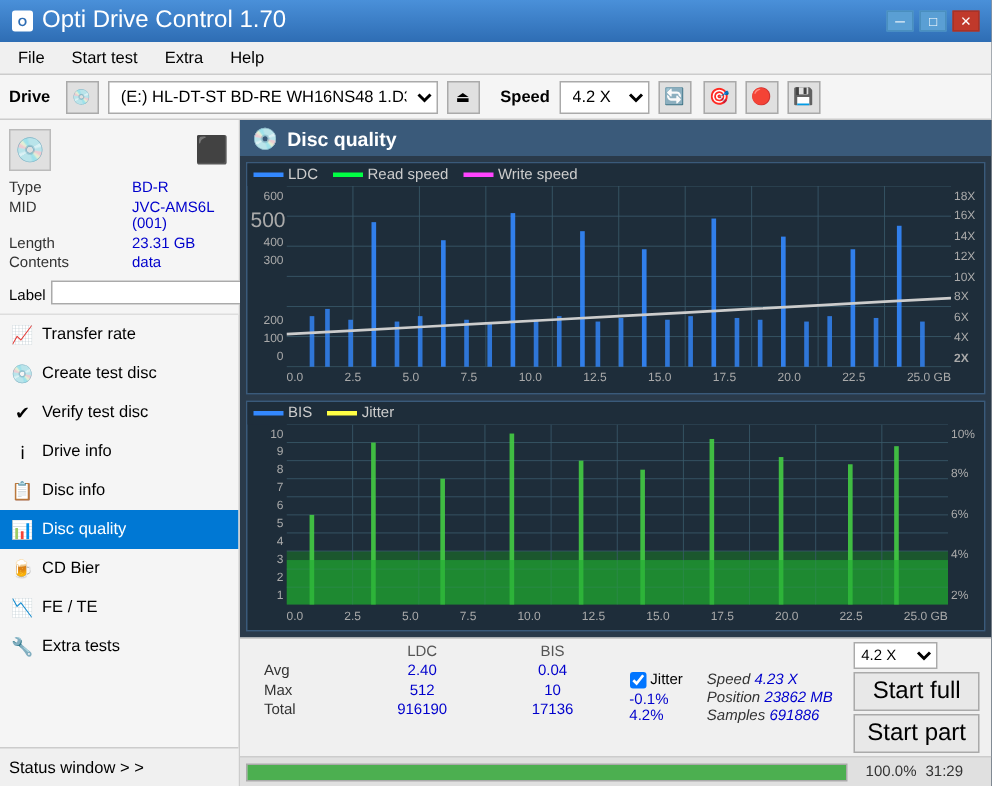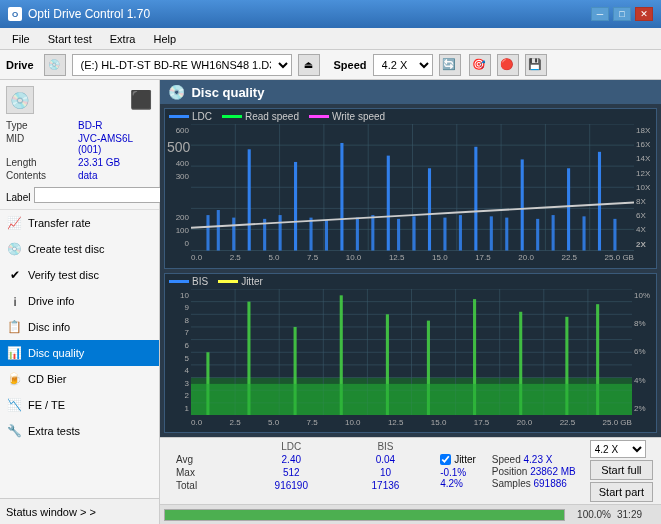--- a/index.html
+++ b/index.html
@@ -10,21 +10,21 @@
       background: linear-gradient(to bottom, #4a90d9, #2e6db4);
       color: white;
       height: 28px;
       display: flex;
       align-items: center;
       padding: 0 8px;
       justify-content: space-between;
     }
     .titlebar-left { display: flex; align-items: center; gap: 6px; }
     .titlebar-icon { width: 14px; height: 14px; background: #fff; border-radius: 2px; font-size: 8px; display: flex; align-items: center; justify-content: center; color: #2e6db4; font-weight: bold; }
-    .titlebar-title { font-size: 12px; font-weight: normal; }
+    .titlebar-title { font-size: 16px; font-weight: normal; }
     .titlebar-controls { display: flex; gap: 4px; }
     .titlebar-btn { width: 18px; height: 14px; background: #5a9fd4; border: 1px solid #4a8fbf; color: white; font-size: 9px; display: flex; align-items: center; justify-content: center; cursor: pointer; }
     .titlebar-btn.close { background: #c0392b; border-color: #a93226; }
 
     
     .menubar {
       background: #f0f0f0;
       border-bottom: 1px solid #ccc;
       height: 22px;
       display: flex;
@@ -62,21 +62,21 @@
     .main { display: flex; height: calc(524px - 28px - 22px - 30px); }
 
     
     .sidebar { width: 160px; background: #f5f5f5; border-right: 1px solid #ccc; display: flex; flex-direction: column; flex-shrink: 0; }
 
     
     .disc-panel { background: #f5f5f5; border-bottom: 1px solid #ddd; padding: 6px; }
     .disc-header { display: flex; align-items: center; gap: 4px; margin-bottom: 6px; }
     .disc-icon { width: 28px; height: 28px; background: #e0e0e0; border: 1px solid #bbb; display: flex; align-items: center; justify-content: center; font-size: 16px; }
     .disc-rows { font-size: 10px; }
-    .disc-row { display: flex; margin-bottom: 2px; }
+    .disc-row { display: flex; margin-bottom: 2px; gap: 10px; }
     .disc-row-label { color: #333; width: 52px; flex-shrink: 0; }
     .disc-row-value { color: #0000cc; padding-left: 20px; }
     .disc-label-row { display: flex; align-items: flex-end; margin-top: 4px; gap: 4px; }
     .disc-label-input { border: 1px solid #aaa; height: 16px; font-size: 10px; padding: 0 2px; flex: 1; }
     .disc-label-btn { width: 18px; height: 18px; background: #e0e0e0; border: 1px solid #aaa; cursor: pointer; display: flex; align-items: center; justify-content: center; font-size: 9px; }
 
     
     .nav-items { flex: 1; overflow: hidden; }
     .nav-item { display: flex; align-items: center; height: 26px; padding: 0 8px; cursor: pointer; font-size: 11px; gap: 6px; }
     .nav-item.active { background: #0078d4; color: white; }
@@ -103,21 +103,21 @@
     .legend-color { width: 20px; height: 3px; display: inline-block; }
     .legend-text { color: #ccc; font-size: 10px; }
 
     
     .stats-panel { background: #f0f0f0; border-top: 1px solid #ccc; padding: 2px 4px; display: flex; gap: 4px; align-items: stretch; }
     .stats-table { flex: 1; }
     .stats-table table { border-collapse: collapse; font-size: 10px; width: 100%; }
     .stats-table th { color: #555; padding: 1px 12px; text-align: center; font-weight: normal; }
     .stats-table td { color: #0000cc; padding: 1px 12px; text-align: center; }
     .stats-table td.label { color: #333; text-align: left; }
-    .action-btn { background: #e8e8e8; border: 1px solid #aaa; padding: 3px 8px; font-size: 11px; cursor: pointer; white-space: nowrap; }
+    .action-btn { background: #e8e8e8; border: 1px solid #aaa; padding: 3px 8px; font-size: 16px; cursor: pointer; white-space: nowrap; }
 
     
     .progress-bar-container { height: 20px; background: #e0e0e0; border-top: 1px solid #ccc; display: flex; align-items: center; padding: 0 4px; gap: 6px; }
     .progress-track { flex: 1; height: 12px; background: white; border: 1px solid #aaa; position: relative; }
     .progress-fill { height: 100%; background: #4caf50; }
     .progress-text { font-size: 10px; color: #333; min-width: 40px; text-align: right; }
     .progress-time { font-size: 10px; color: #333; min-width: 40px; }
 
     svg { display: block; }
   </style>
@@ -482,21 +482,21 @@
         <div style="display:flex;align-items:center;gap:3px;font-size:10px;">
           <input type="checkbox" checked="" style="width: 11px; height: 11px;">
           <span>Jitter</span>
         </div>
         <div style="font-size:10px;color:#333;">
           <div><span style="color:#0000cc;">-0.1%</span></div>
           <div><span style="color:#0000cc;">4.2%</span></div>
         </div>
       </div>
 
-      <div style="display:flex;flex-direction:column;justify-content:center;gap:1px;padding:0 6px;font-size:10px;">
+      <div style="display:flex;flex-direction:column;justify-content:center;gap:1px;padding:0 6px;font-size:10px;font-style:italic;">
         <div>
           <span style="color:#333;">Speed </span>
           <span style="color:#0000cc;">4.23 X</span>
         </div>
         <div>
           <span style="color:#333;">Position </span>
           <span style="color:#0000cc;">23862 MB</span>
         </div>
         <div>
           <span style="color:#333;">Samples </span>

